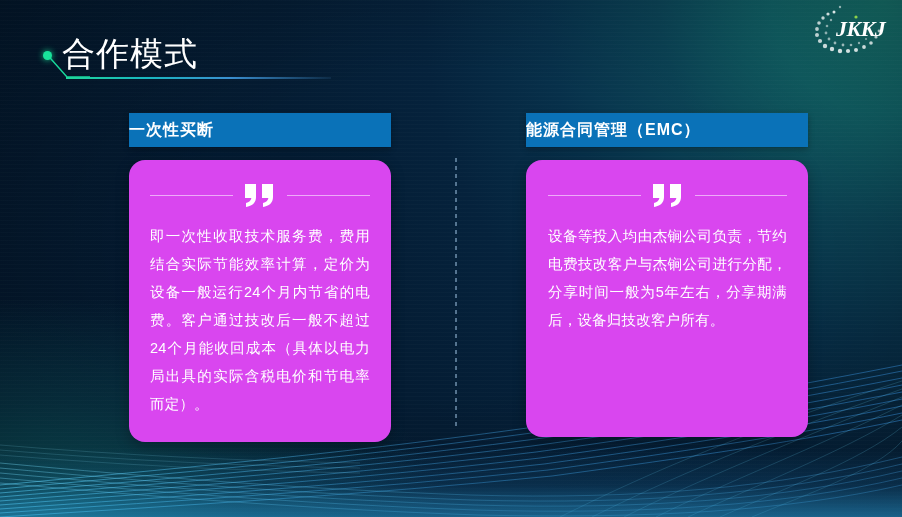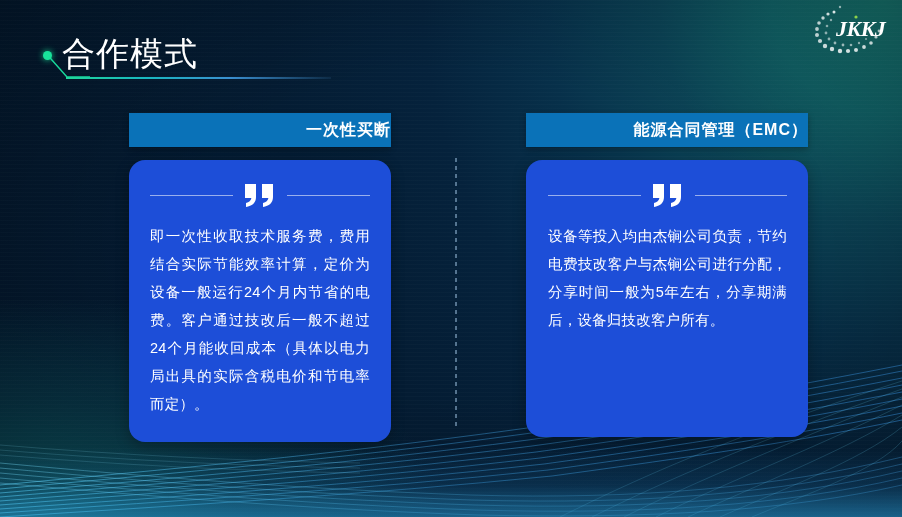--- a/index.html
+++ b/index.html
@@ -133,31 +133,31 @@
     position: absolute;
     top: 113px;
     width: 262px;
   }
   .col-left  { left: 129px; }
   .col-right { left: 526px; width: 282px; }
 
   .card-header {
     height: 34px;
     line-height: 34px;
-    text-align: right;
+    text-align: left;
     color: #ffffff;
     font-size: 16px;
     font-weight: 700;
     letter-spacing: 1px;
     background: #0a72b8;
     box-shadow: 0 2px 6px rgba(0,0,0,0.30);
   }
   .card-body {
     margin-top: 13px;
-    background: #1d4ed8;
+    background: #d946ef;
     border-radius: 16px;
     padding: 22px 21px 24px 21px;
     box-shadow: 0 4px 14px rgba(0,0,0,0.28);
   }
   .card-left-body  { min-height: 231px; }
   .card-right-body { min-height: 231px; padding-left: 22px; }
 
   .quote-row {
     display: flex;
     align-items: center;

